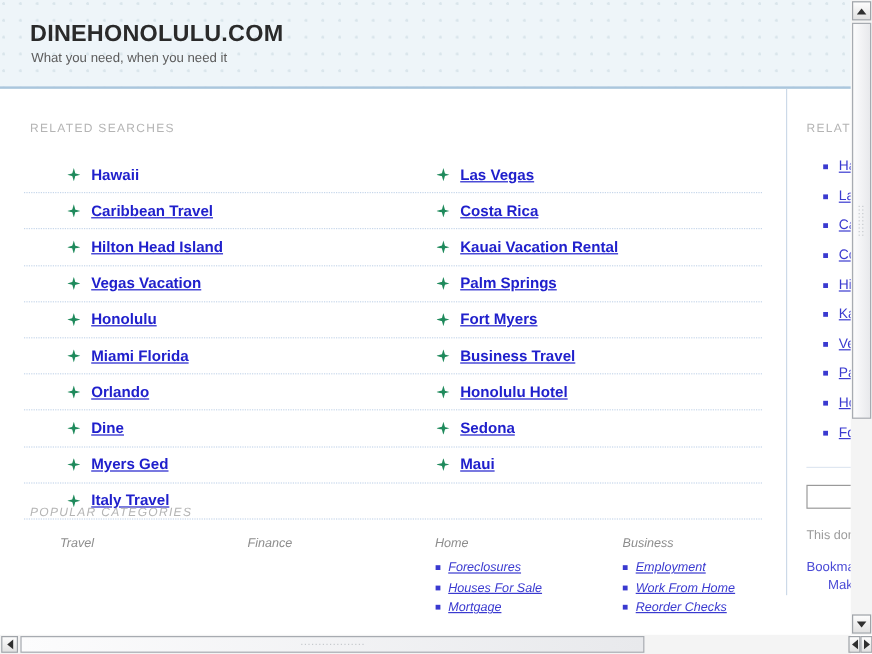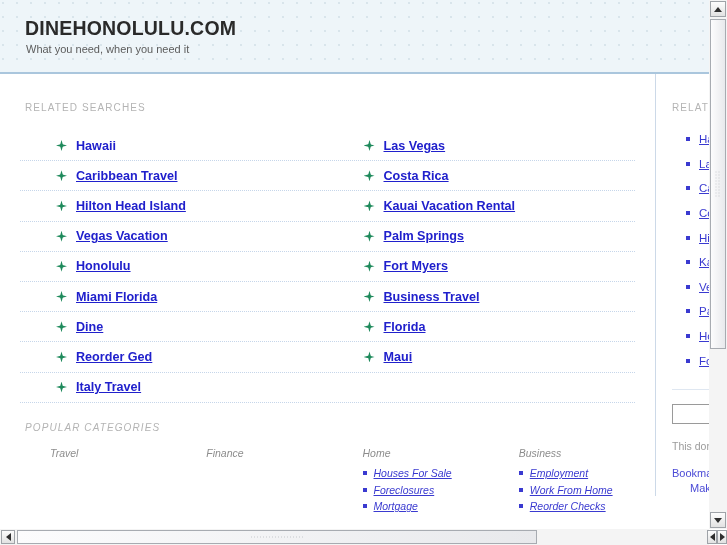--- a/index.html
+++ b/index.html
@@ -381,31 +381,41 @@
                 <a class="rs-link">Miami Florida</a>
               </div>
               <div class="rs-cell">
                 <span class="sparkle"></span>
                 <a class="rs-link">Business Travel</a>
               </div>
             </div>
             <div class="rs-row">
               <div class="rs-cell">
                 <span class="sparkle"></span>
+                <a class="rs-link">Orlando</a>
+              </div>
+              <div class="rs-cell">
+                <span class="sparkle"></span>
+                <a class="rs-link">Honolulu Hotel</a>
+              </div>
+            </div>
+            <div class="rs-row">
+              <div class="rs-cell">
+                <span class="sparkle"></span>
                 <a class="rs-link">Dine</a>
               </div>
               <div class="rs-cell">
                 <span class="sparkle"></span>
-                <a class="rs-link">Florida</a>
-              </div>
-            </div>
-            <div class="rs-row">
-              <div class="rs-cell">
-                <span class="sparkle"></span>
-                <a class="rs-link">Reorder Ged</a>
+                <a class="rs-link">Sedona</a>
+              </div>
+            </div>
+            <div class="rs-row">
+              <div class="rs-cell">
+                <span class="sparkle"></span>
+                <a class="rs-link">Myers Ged</a>
               </div>
               <div class="rs-cell">
                 <span class="sparkle"></span>
                 <a class="rs-link">Maui</a>
               </div>
             </div>
             <div class="rs-row">
               <div class="rs-cell">
                 <span class="sparkle"></span>
                 <a class="rs-link">Italy Travel</a>
@@ -421,25 +431,25 @@
                 <div class="cat-title">Travel</div>
               </div>
               <div class="cat-col">
                 <div class="cat-title">Finance</div>
               </div>
               <div class="cat-col">
                 <div class="cat-title">Home</div>
                 <ul>
                   <li>
                     <span class="cat-bullet"></span>
-                    <a class="cat-link">Houses For Sale</a>
+                    <a class="cat-link">Foreclosures</a>
                   </li>
                   <li>
                     <span class="cat-bullet"></span>
-                    <a class="cat-link">Foreclosures</a>
+                    <a class="cat-link">Houses For Sale</a>
                   </li>
                   <li>
                     <span class="cat-bullet"></span>
                     <a class="cat-link">Mortgage</a>
                   </li>
                 </ul>
               </div>
               <div class="cat-col">
                 <div class="cat-title">Business</div>
                 <ul>

